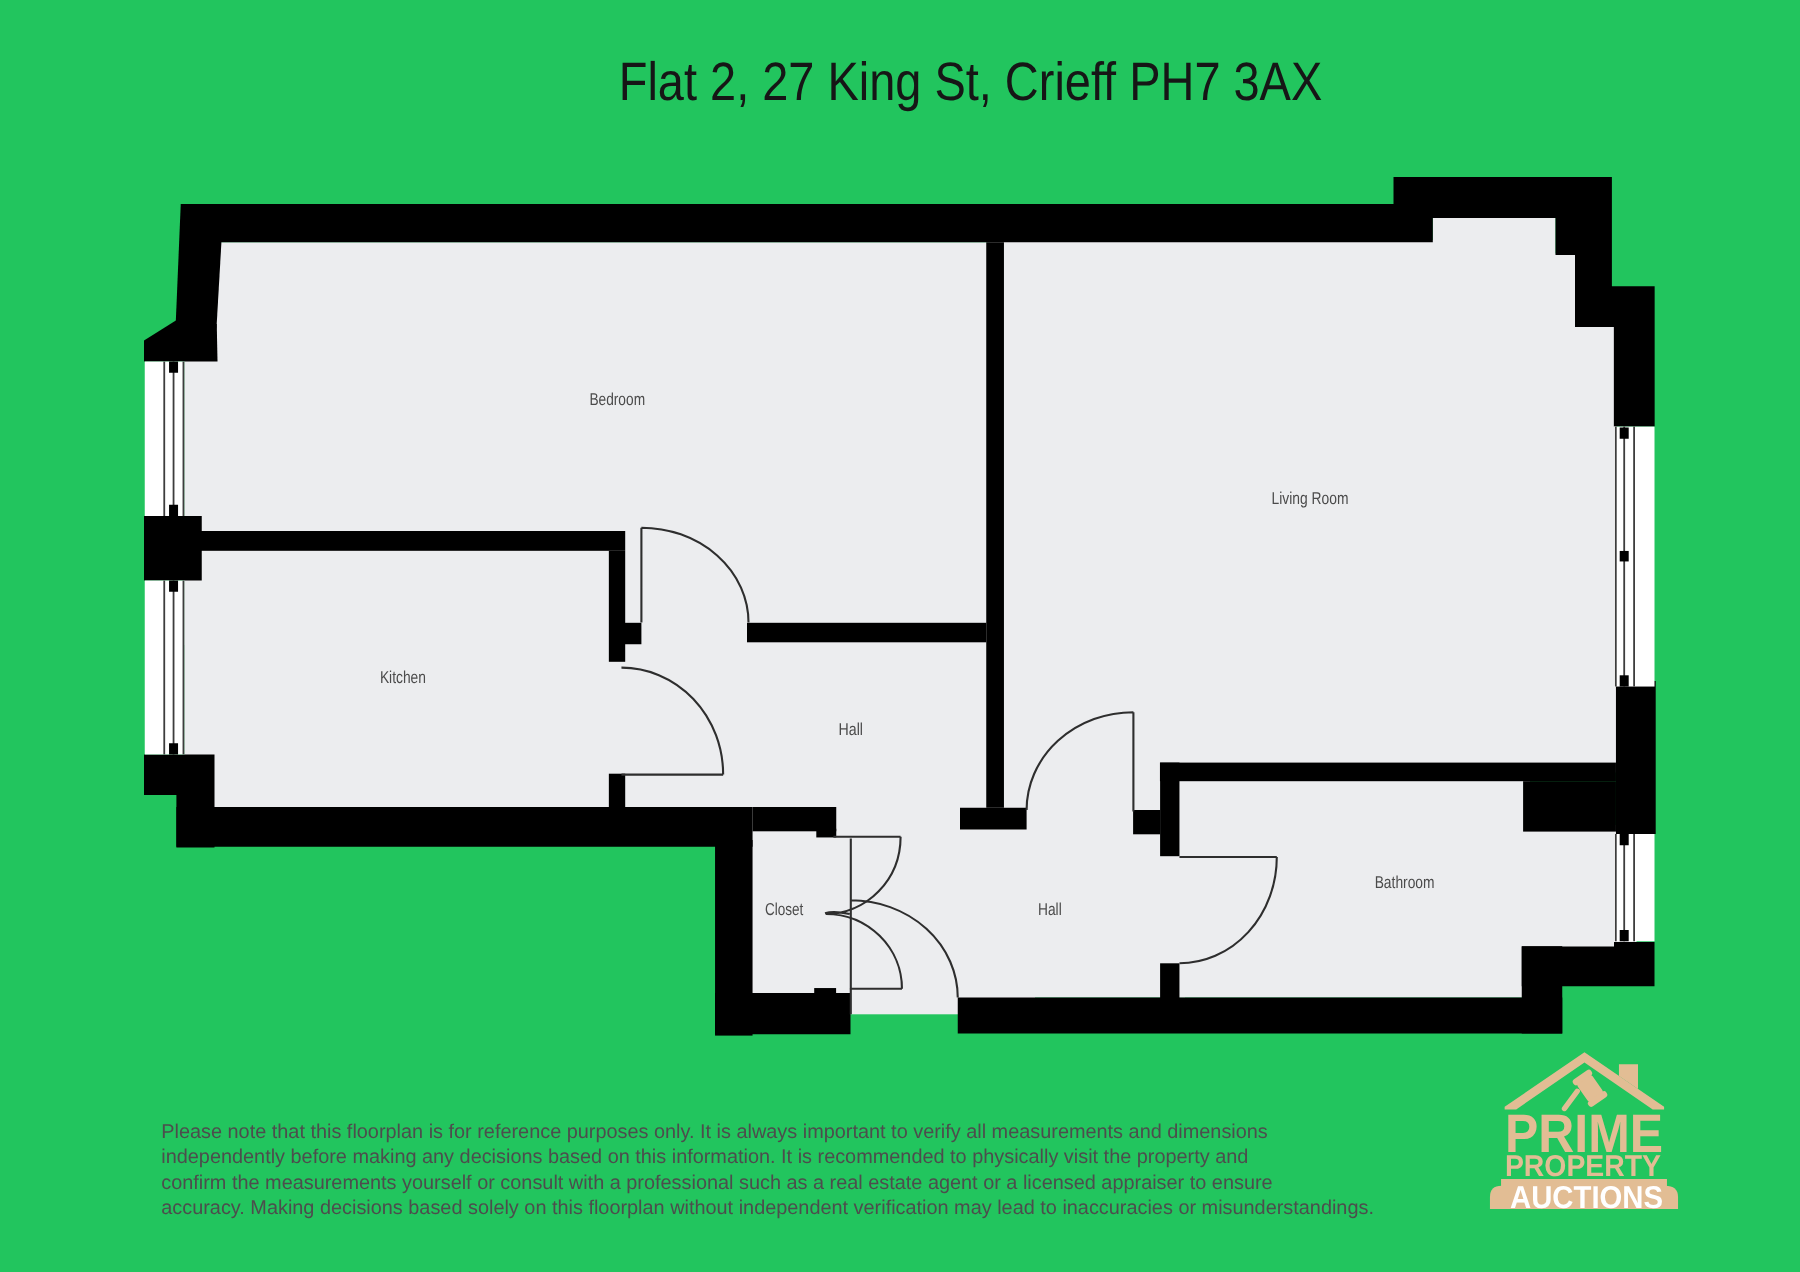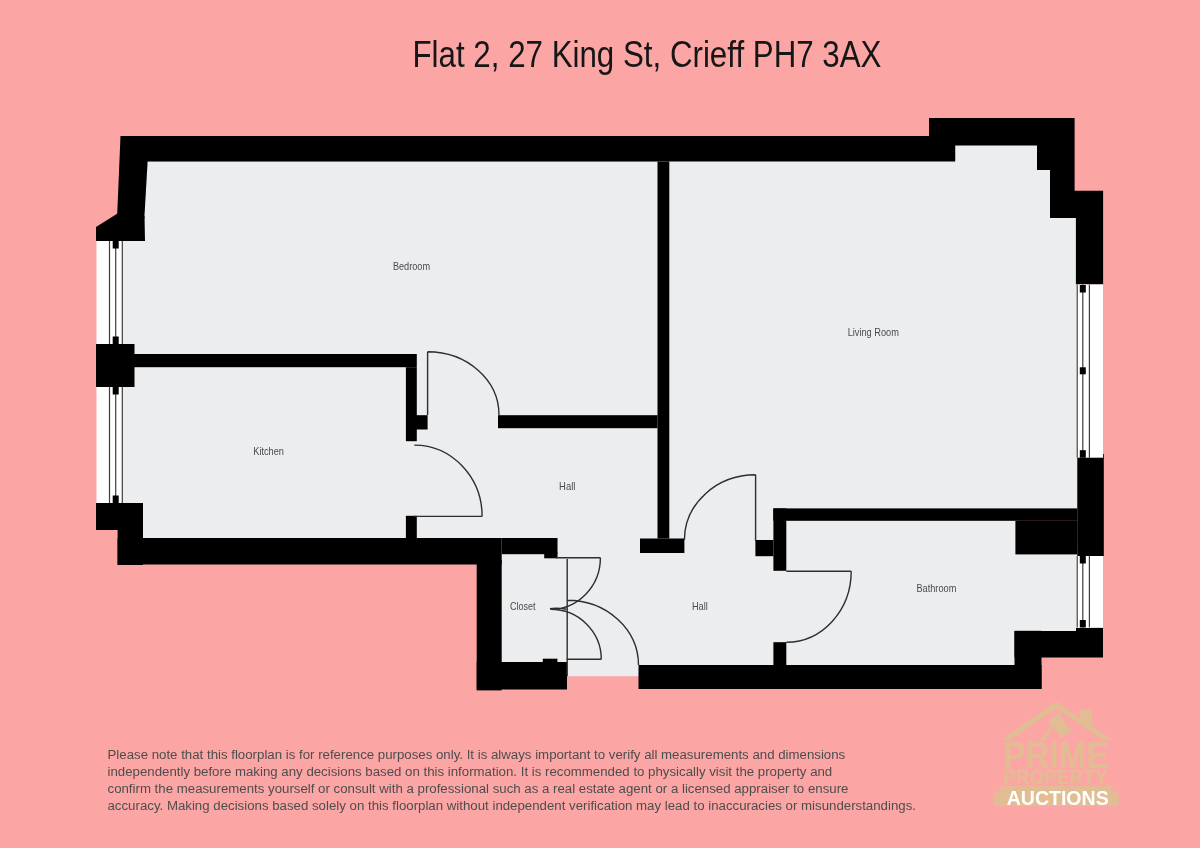--- a/index.html
+++ b/index.html
@@ -1,16 +1,16 @@
 <!DOCTYPE html>
 <html><head>
 <meta charset="utf-8">
 <style>
   html,body{margin:0;padding:0;background:#ffffff;}
-  .page{position:relative;width:1200px;height:848px;background:#fca5a5;overflow:hidden;
+  .page{position:relative;width:1200px;height:848px;background:#22c55e;overflow:hidden;
         font-family:"Liberation Sans", sans-serif;}
   svg{position:absolute;left:0;top:0;}
 </style>
 </head>
 <body>
 <div class="page">
 <svg width="1200" height="848" viewBox="0 0 1200 848">
 
   <text x="412.5" y="66.7" font-size="36" fill="#161616" textLength="469" lengthAdjust="spacingAndGlyphs">Flat 2, 27 King St, Crieff PH7 3AX</text>
 

